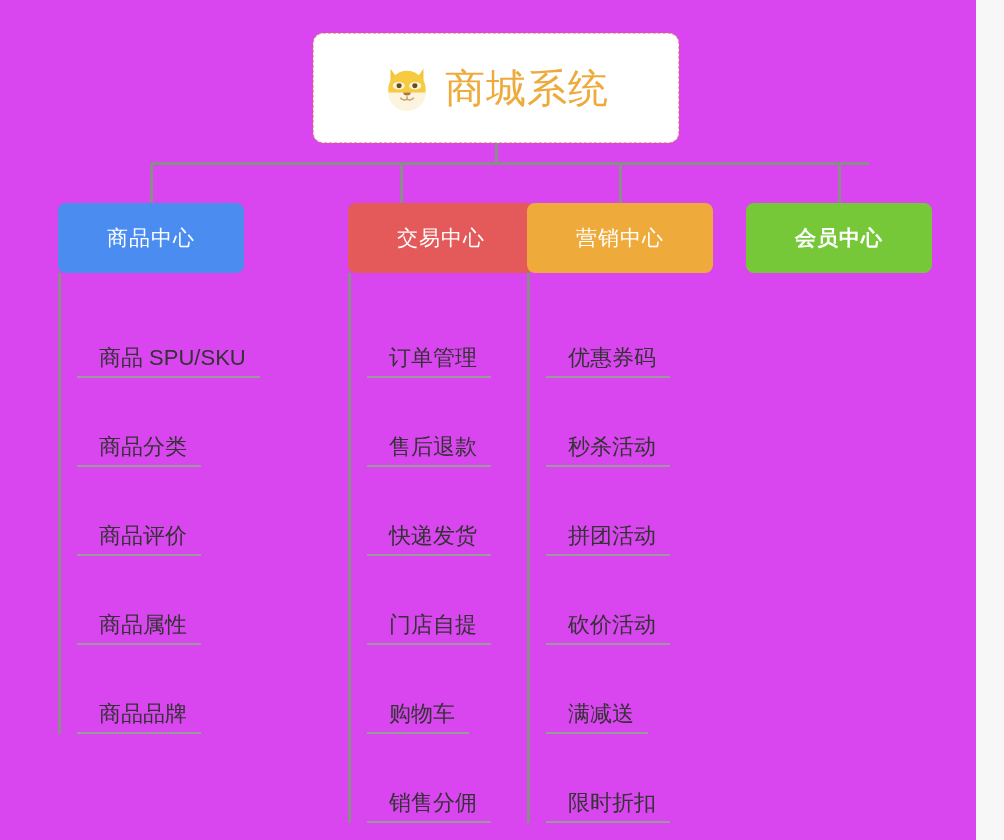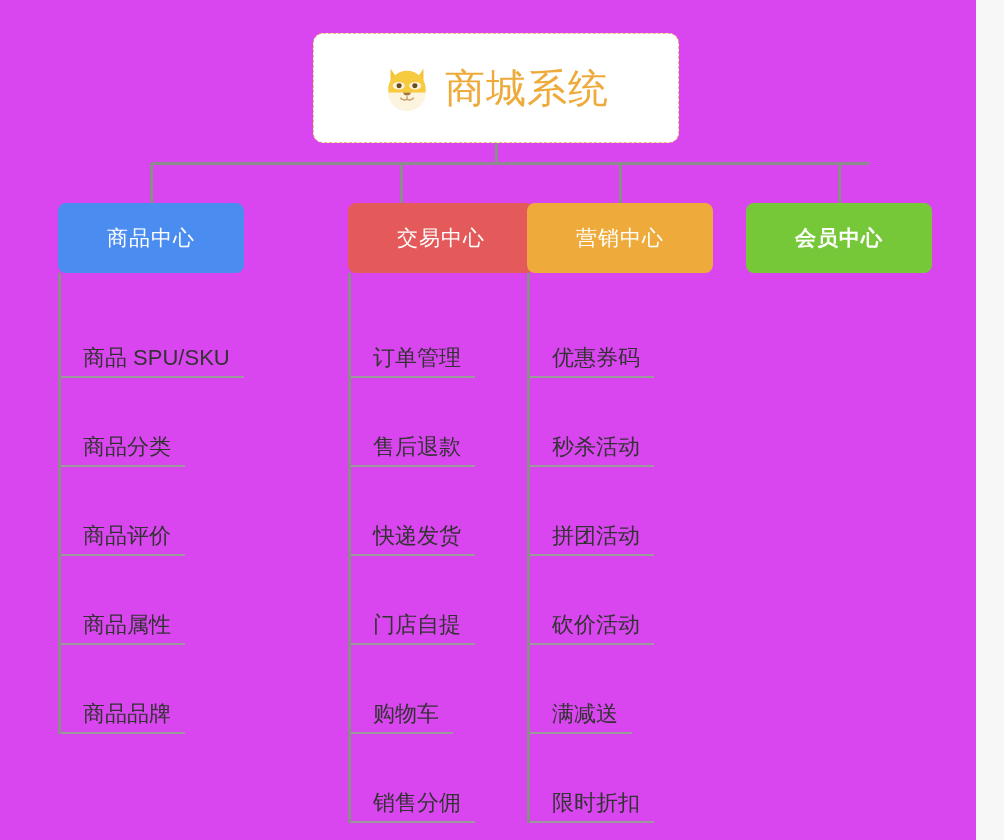--- a/index.html
+++ b/index.html
@@ -71,21 +71,21 @@
     color: #ffffff;
     font-size: 21px;
     letter-spacing: 1px;
     white-space: nowrap;
   }
 
   .leaf-list {
     position: relative;
     margin-top: 0;
     padding-top: 16px;
-    padding-left: 0;
+    padding-left: 16px;
     border-left: 3px solid #8c8c8c;
   }
   .leaf-item {
     height: 89px;
     display: flex;
     align-items: flex-end;
     padding-bottom: 0;
   }
   .leaf-label {
     display: inline-block;

